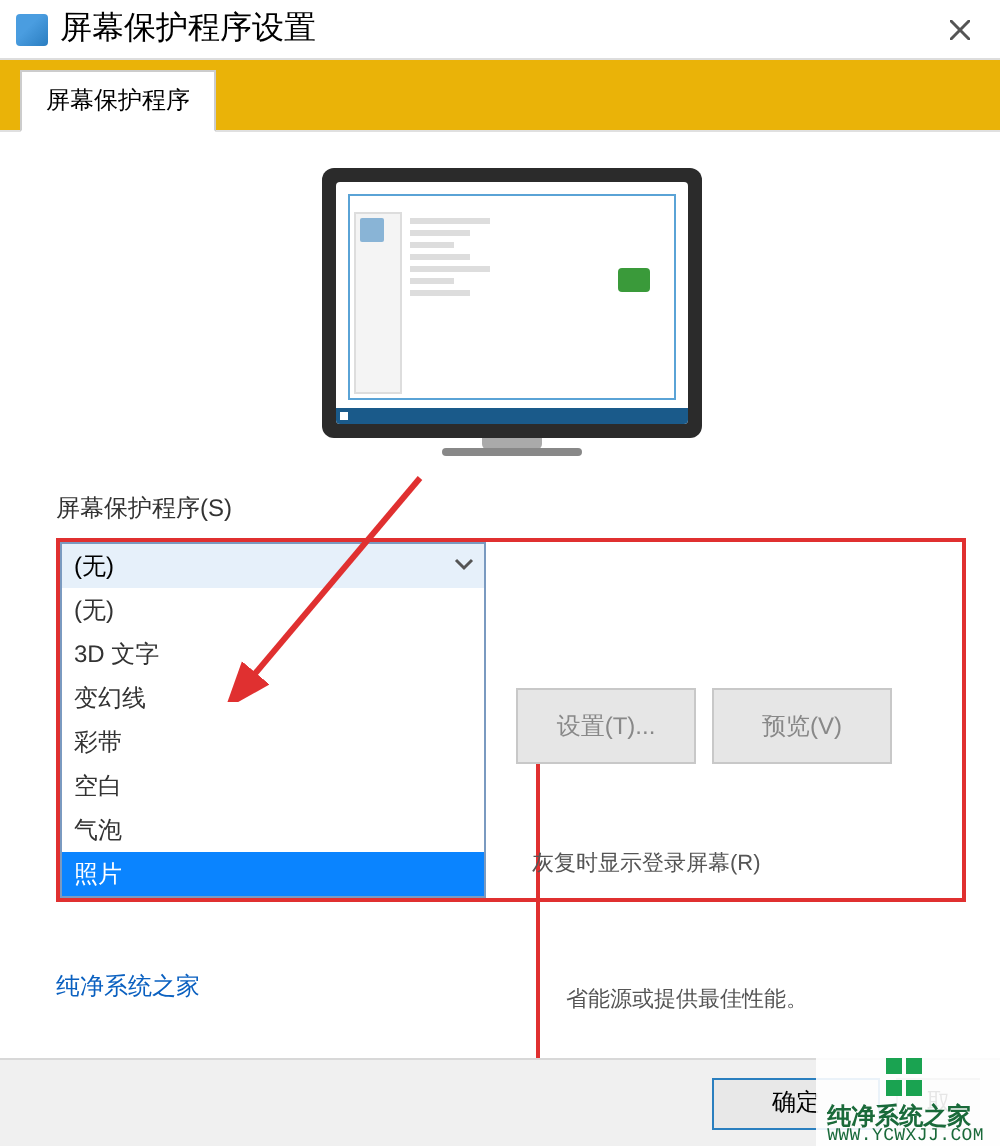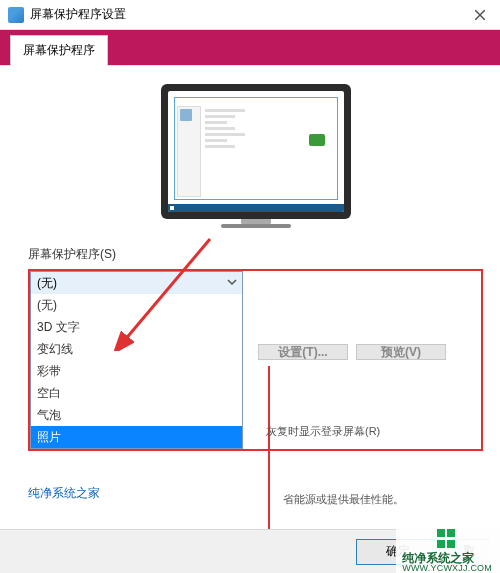--- a/index.html
+++ b/index.html
@@ -1,24 +1,24 @@
 <!DOCTYPE html>
 <html><head>
   <meta charset="utf-8">
   <style>
     * { box-sizing: border-box; margin: 0; padding: 0; font-family: "Microsoft YaHei", "Segoe UI", sans-serif; }
     body { width: 500px; height: 573px; background: #fff; position: relative; overflow: hidden; }
     
     .titlebar { height: 30px; display: flex; align-items: center; padding: 0 8px; border-bottom: 1px solid #ddd; background: #fff; }
     .titlebar-icon { width: 16px; height: 16px; margin-right: 6px; background: linear-gradient(135deg, #4a9de0 40%, #2a7dc0 100%); border-radius: 2px; }
-    .titlebar-title { font-size: 12px; color: #000; flex: 1; }
+    .titlebar-title { font-size: 16px; color: #000; flex: 1; }
     .titlebar-close { width: 40px; height: 30px; display: flex; align-items: center; justify-content: center; cursor: pointer; margin-right: -8px; }
     .titlebar-close svg { width: 10px; height: 10px; stroke: #555; stroke-width: 1.5; }
     
-    .tabs { display: flex; padding: 4px 10px 0 10px; background: #be185d; border-bottom: 1px solid #e0e0e0; }
+    .tabs { display: flex; padding: 4px 10px 0 10px; background: #eab308; border-bottom: 1px solid #e0e0e0; }
     .tab { padding: 6px 12px; font-size: 12px; border: 1px solid #ccc; border-bottom: 1px solid #fff; background: #fff; position: relative; top: 1px; }
     
     .content { padding: 18px 17px 10px 28px; position: relative; }
     
     .monitor-preview { display: flex; justify-content: center; margin-bottom: 18px; }
     .monitor { width: 190px; height: 135px; background: #2b2b2b; border-radius: 6px; padding: 7px; position: relative; }
     .monitor-screen { width: 100%; height: 100%; background: #fff; border-radius: 2px; overflow: hidden; position: relative; font-size: 4px; }
     .monitor-stand { width: 30px; height: 6px; background: #aaa; margin: 0 auto; border-radius: 0 0 3px 3px; }
     .monitor-base { width: 70px; height: 4px; background: #888; margin: -1px auto 0 auto; border-radius: 2px; }
     .mini-window { position: absolute; left: 6px; top: 6px; right: 6px; bottom: 12px; border: 1px solid #5aa3d6; background: #fff; }
@@ -39,38 +39,38 @@
     .red-vline { position: absolute; width: 2px; background: #e03030; }
     
     .dropdown { width: 213px; border: 1px solid #7a9ac0; background: #fff; }
     .dropdown-selected { height: 22px; display: flex; align-items: center; padding: 0 6px; font-size: 12px; background: #e6f0fa; position: relative; }
     .dropdown-selected .chev { position: absolute; right: 4px; top: 4px; }
     .dropdown-options { }
     .dropdown-option { height: 22px; display: flex; align-items: center; padding: 0 6px; font-size: 12px; color: #333; background: #fff; }
     .dropdown-option.selected { background: #0a84ff; color: #fff; text-align: right; }
     
     .buttons-row { display: flex; gap: 8px; margin-left: 230px; margin-top: -24px; }
-    .btn-disabled { width: 90px; height: 16px; background: #e6e6e6; border: 1px solid #c8c8c8; font-size: 12px; color: #888; display: flex; align-items: center; justify-content: center; font-weight: bold; }
+    .btn-disabled { width: 90px; height: 38px; background: #e6e6e6; border: 1px solid #c8c8c8; font-size: 12px; color: #888; display: flex; align-items: center; justify-content: center; }
     
     .text-right-partial { font-size: 11px; color: #555; position: absolute; left: 266px; top: 358px; }
     .text-right-partial2 { font-size: 11px; color: #555; position: absolute; left: 283px; top: 426px; }
     
     .link { color: #0a60c0; font-size: 12px; display: inline-block; margin-top: 34px; cursor: pointer; }
     
     .footer { position: absolute; left: 0; right: 0; bottom: 0; height: 44px; background: #f0f0f0; border-top: 1px solid #d8d8d8; display: flex; align-items: center; justify-content: flex-end; padding-right: 10px; gap: 8px; }
     .btn { width: 84px; height: 26px; border: 1px solid #a0a0a0; background: #e8e8e8; font-size: 12px; display: flex; align-items: center; justify-content: center; cursor: pointer; }
     .btn.primary { border: 1px solid #2a7fbf; }
     .btn.cut { width: 42px; border-right: none; }
     
     .watermark { position: absolute; right: 0; bottom: 0; height: 44px; display: flex; align-items: center; background: rgba(255,255,255,0.9); padding: 0 8px 0 6px; gap: 4px; flex-direction: column; }
     .wm-logo { display: flex; flex-wrap: wrap; width: 20px; height: 20px; gap: 2px; }
     .wm-sq { width: 8px; height: 8px; background: #1aa351; }
     .wm-text { display: flex; flex-direction: column; line-height: 1; }
     .wm-t1 { font-size: 12px; font-weight: bold; color: #1a6a3a; }
-    .wm-t2 { font-size: 9px; color: #1a6a3a; letter-spacing: 0.2px; }
+    .wm-t2 { font-size: 9px; color: #1a6a3a; letter-spacing: 0.2px; font-family: Liberation Mono, monospace; }
   </style>
 </head>
 <body>
 
 <div class="titlebar">
   <div class="titlebar-icon"></div>
   <div class="titlebar-title">屏幕保护程序设置</div>
   <div class="titlebar-close">
     <svg viewBox="0 0 10 10">
         <line x1="0" y1="0" x2="10" y2="10"></line>

